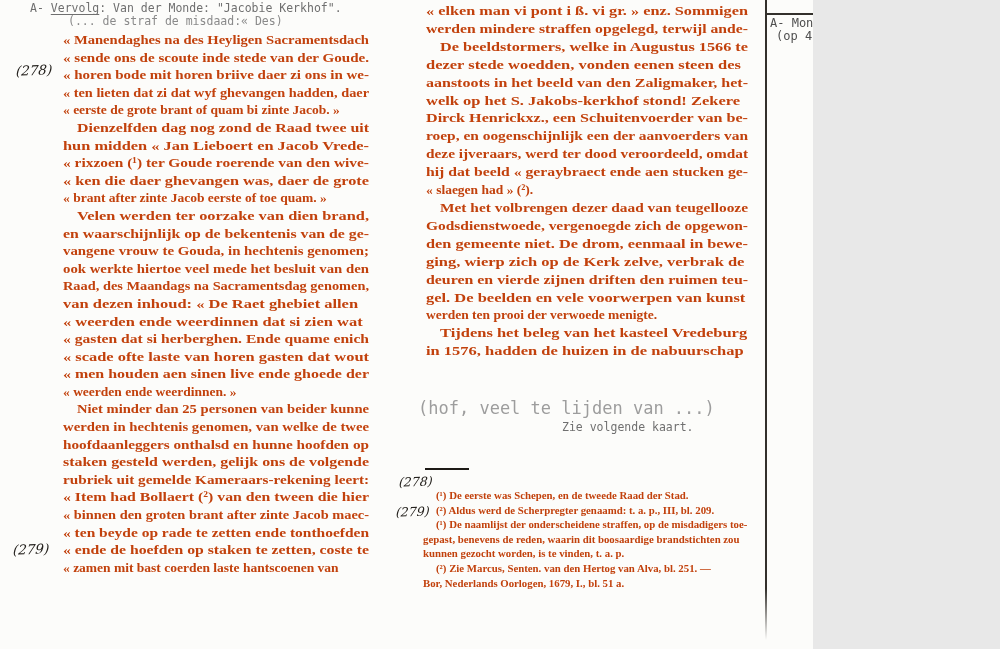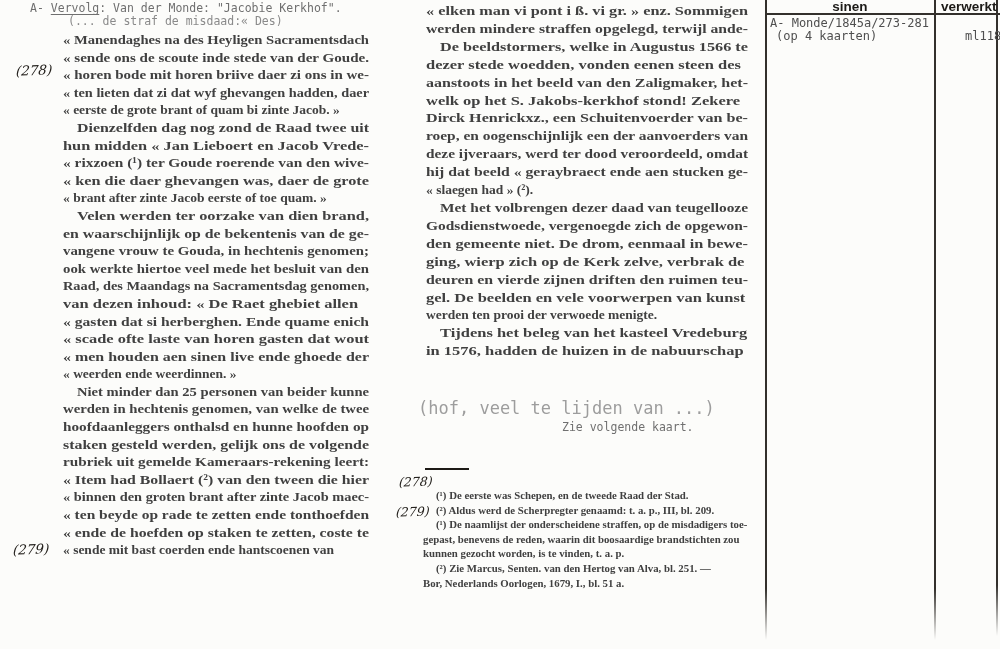--- a/index.html
+++ b/index.html
@@ -1,23 +1,23 @@
 <!DOCTYPE html>
 <html><head>
 <meta charset="utf-8">
 <style>
   * { box-sizing: border-box; }
   html,body { margin:0; padding:0; background:#e8e8e8; }
   .page {
-    position:relative; width:1000px; height:649px;
+    position:relative; width:813px; height:649px;
     background:#fcfcfa; overflow:hidden;
     font-family:"Liberation Serif","DejaVu Serif",serif;
   }
   
-  .print-col { position:absolute; color:#404040; font-weight:bold; }
+  .print-col { position:absolute; color:#c2410c; font-weight:bold; }
   .col-left  { left:63px;  top:31px; width:306px; font-size:13.5px; line-height:17.6px; }
   .col-right { left:426px; top:2px;  width:322px; font-size:13.5px; line-height:17.9px; }
   .para { margin:0; }
   .line { white-space:nowrap; overflow:visible; }
   .line > span { display:inline-block; white-space:nowrap; transform-origin:0 50%; }
   
   .footnotes { left:423px; top:474px; width:326px; font-size:10.8px; line-height:14.6px; }
   .foot-rule { position:absolute; left:425px; top:468px; width:44px; height:2px; background:#1d1a16; }
   
   .tw { position:absolute; font-family:"DejaVu Sans Mono","Liberation Mono",monospace; white-space:nowrap; }
@@ -78,36 +78,37 @@
         <div class="line"><span style="transform: scaleX(1.2052);">« ken die daer ghevangen was, daer de grote</span></div>
         <div class="line"><span style="transform: scaleX(1);">« brant after zinte Jacob eerste of toe quam. »</span></div>
       </div>
       <div class="para">
         <div class="line" style="padding-left: 14px;"><span style="transform: scaleX(1.211);">Velen werden ter oorzake van dien brand,</span></div>
         <div class="line"><span style="transform: scaleX(1.1706);">en waarschijnlijk op de bekentenis van de ge-</span></div>
         <div class="line"><span style="transform: scaleX(1.0992);">vangene vrouw te Gouda, in hechtenis genomen;</span></div>
         <div class="line"><span style="transform: scaleX(1.094);">ook werkte hiertoe veel mede het besluit van den</span></div>
         <div class="line"><span style="transform: scaleX(1.0638);">Raad, des Maandags na Sacramentsdag genomen,</span></div>
         <div class="line"><span style="transform: scaleX(1.22);">van dezen inhoud: « De Raet ghebiet allen</span></div>
+        <div class="line"><span style="transform: scaleX(1.22);">« weerden ende weerdinnen dat si zien wat</span></div>
         <div class="line"><span style="transform: scaleX(1.1557);">« gasten dat si herberghen. Ende quame enich</span></div>
         <div class="line"><span style="transform: scaleX(1.2155);">« scade ofte laste van horen gasten dat wout</span></div>
         <div class="line"><span style="transform: scaleX(1.1825);">« men houden aen sinen live ende ghoede der</span></div>
         <div class="line"><span style="transform: scaleX(1);">« weerden ende weerdinnen. »</span></div>
       </div>
       <div class="para">
         <div class="line" style="padding-left: 14px;"><span style="transform: scaleX(1.0788);">Niet minder dan 25 personen van beider kunne</span></div>
         <div class="line"><span style="transform: scaleX(1.091);">werden in hechtenis genomen, van welke de twee</span></div>
         <div class="line"><span style="transform: scaleX(1.1283);">hoofdaanleggers onthalsd en hunne hoofden op</span></div>
         <div class="line"><span style="transform: scaleX(1.1775);">staken gesteld werden, gelijk ons de volgende</span></div>
         <div class="line"><span style="transform: scaleX(1.1253);">rubriek uit gemelde Kameraars-rekening leert:</span></div>
         <div class="line"><span style="transform: scaleX(1.1695);">« Item had Bollaert (²) van den tween die hier</span></div>
         <div class="line"><span style="transform: scaleX(1.0644);">« binnen den groten brant after zinte Jacob maec-</span></div>
         <div class="line"><span style="transform: scaleX(1.1462);">« ten beyde op rade te zetten ende tonthoefden</span></div>
         <div class="line"><span style="transform: scaleX(1.1659);">« ende de hoefden op staken te zetten, coste te</span></div>
-        <div class="line"><span style="transform: scaleX(1);">« sende mit bast coerden ende hantscoenen van</span></div>
+        <div class="line"><span style="transform: scaleX(1);">« zamen mit bast coerden laste hantscoenen van</span></div>
       </div>
     </div>
 
   <div class="print-col col-right">
       <div class="para">
         <div class="line"><span style="transform: scaleX(1.2047);">« elken man vi pont i ß. vi gr. » enz. Sommigen</span></div>
         <div class="line"><span style="transform: scaleX(1.1616);">werden mindere straffen opgelegd, terwijl ande-</span></div>
       </div>
       <div class="para">
         <div class="line" style="padding-left: 14px;"><span style="transform: scaleX(1.2025);">De beeldstormers, welke in Augustus 1566 te</span></div>

